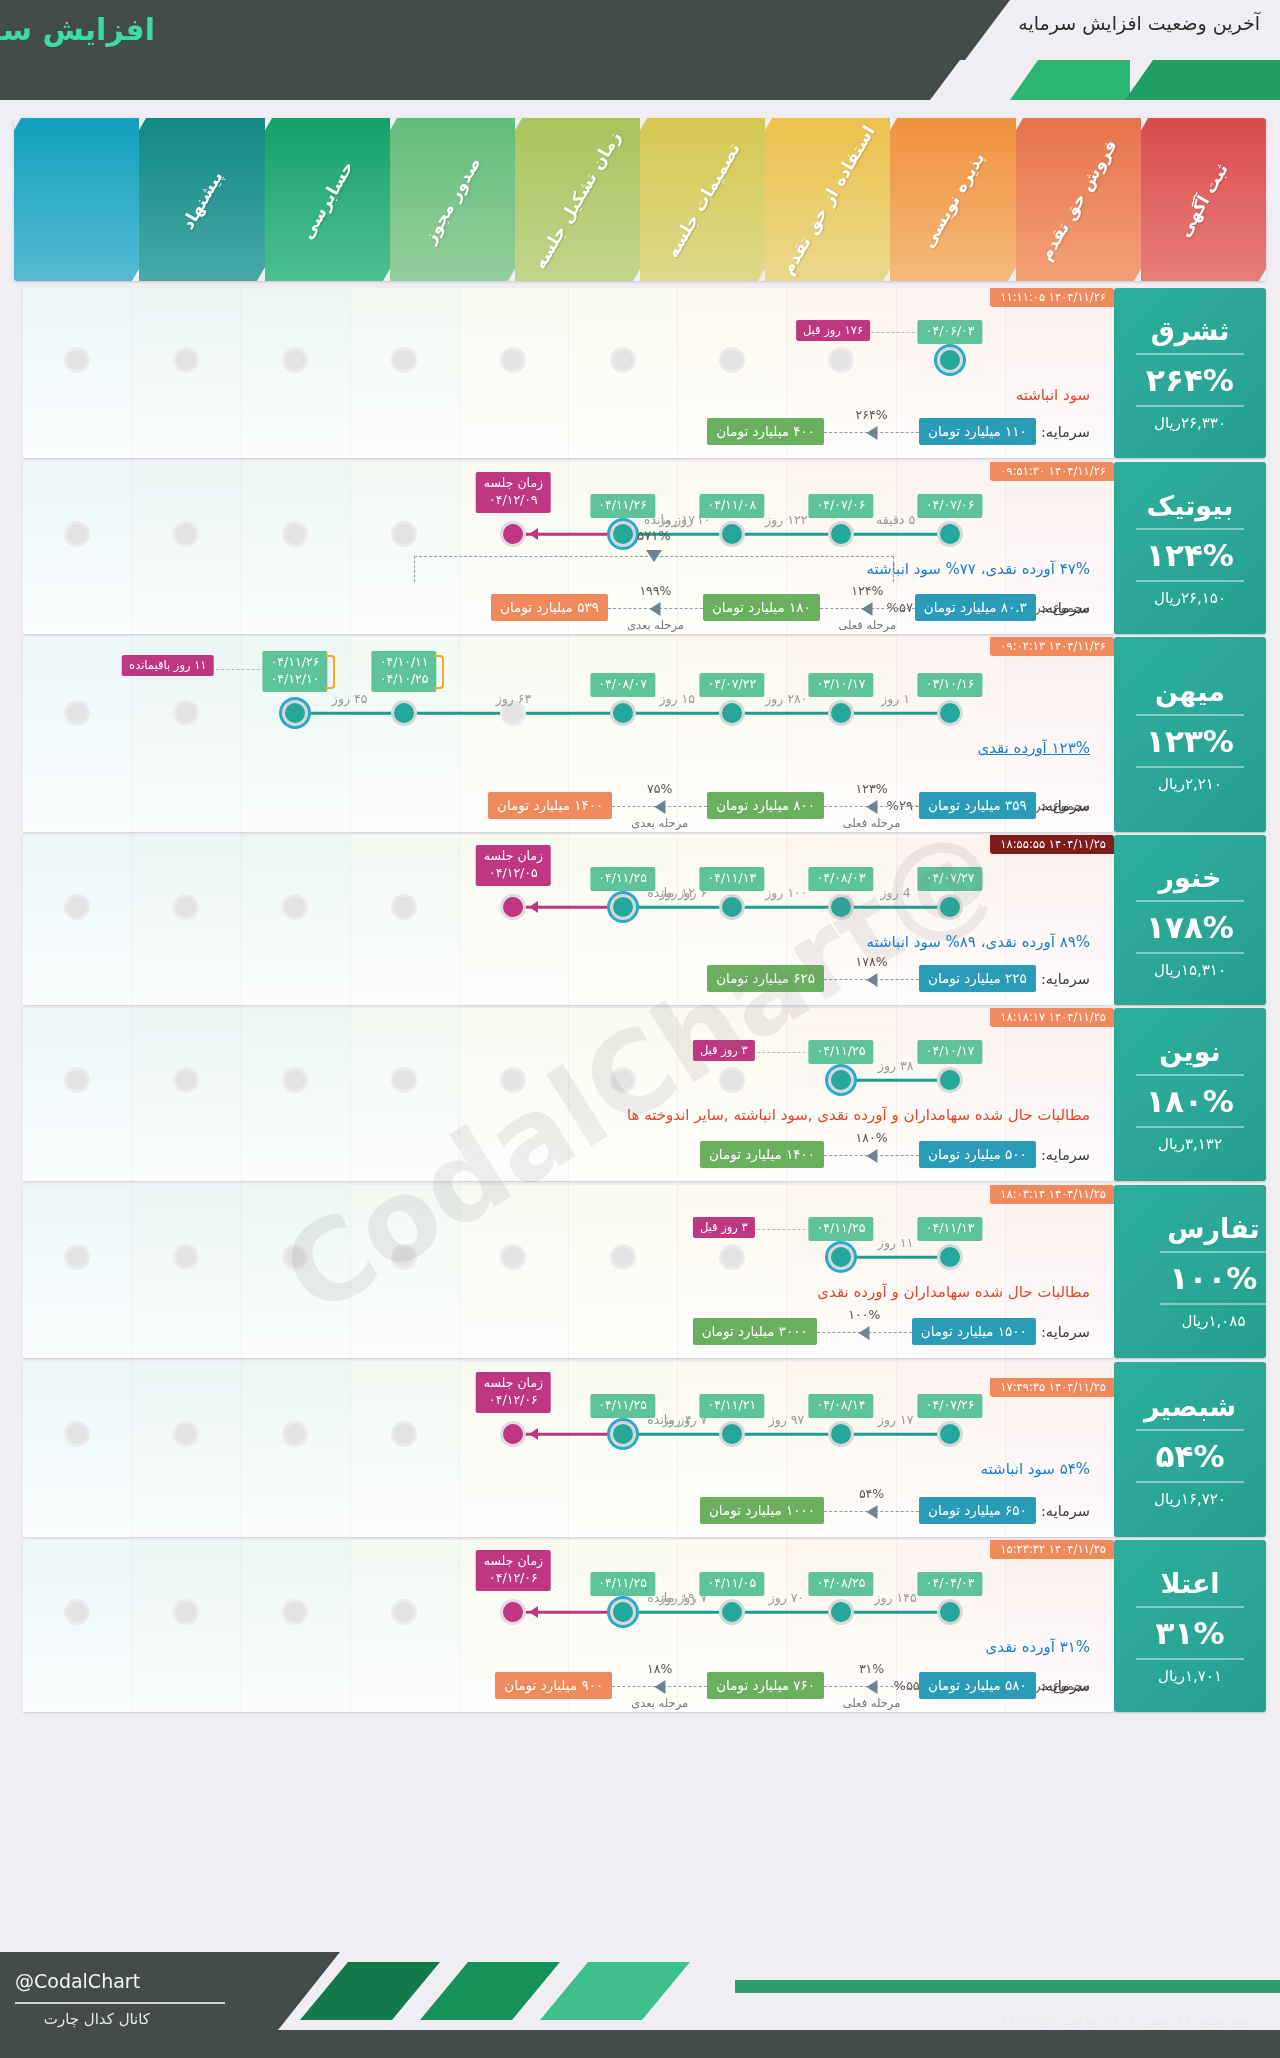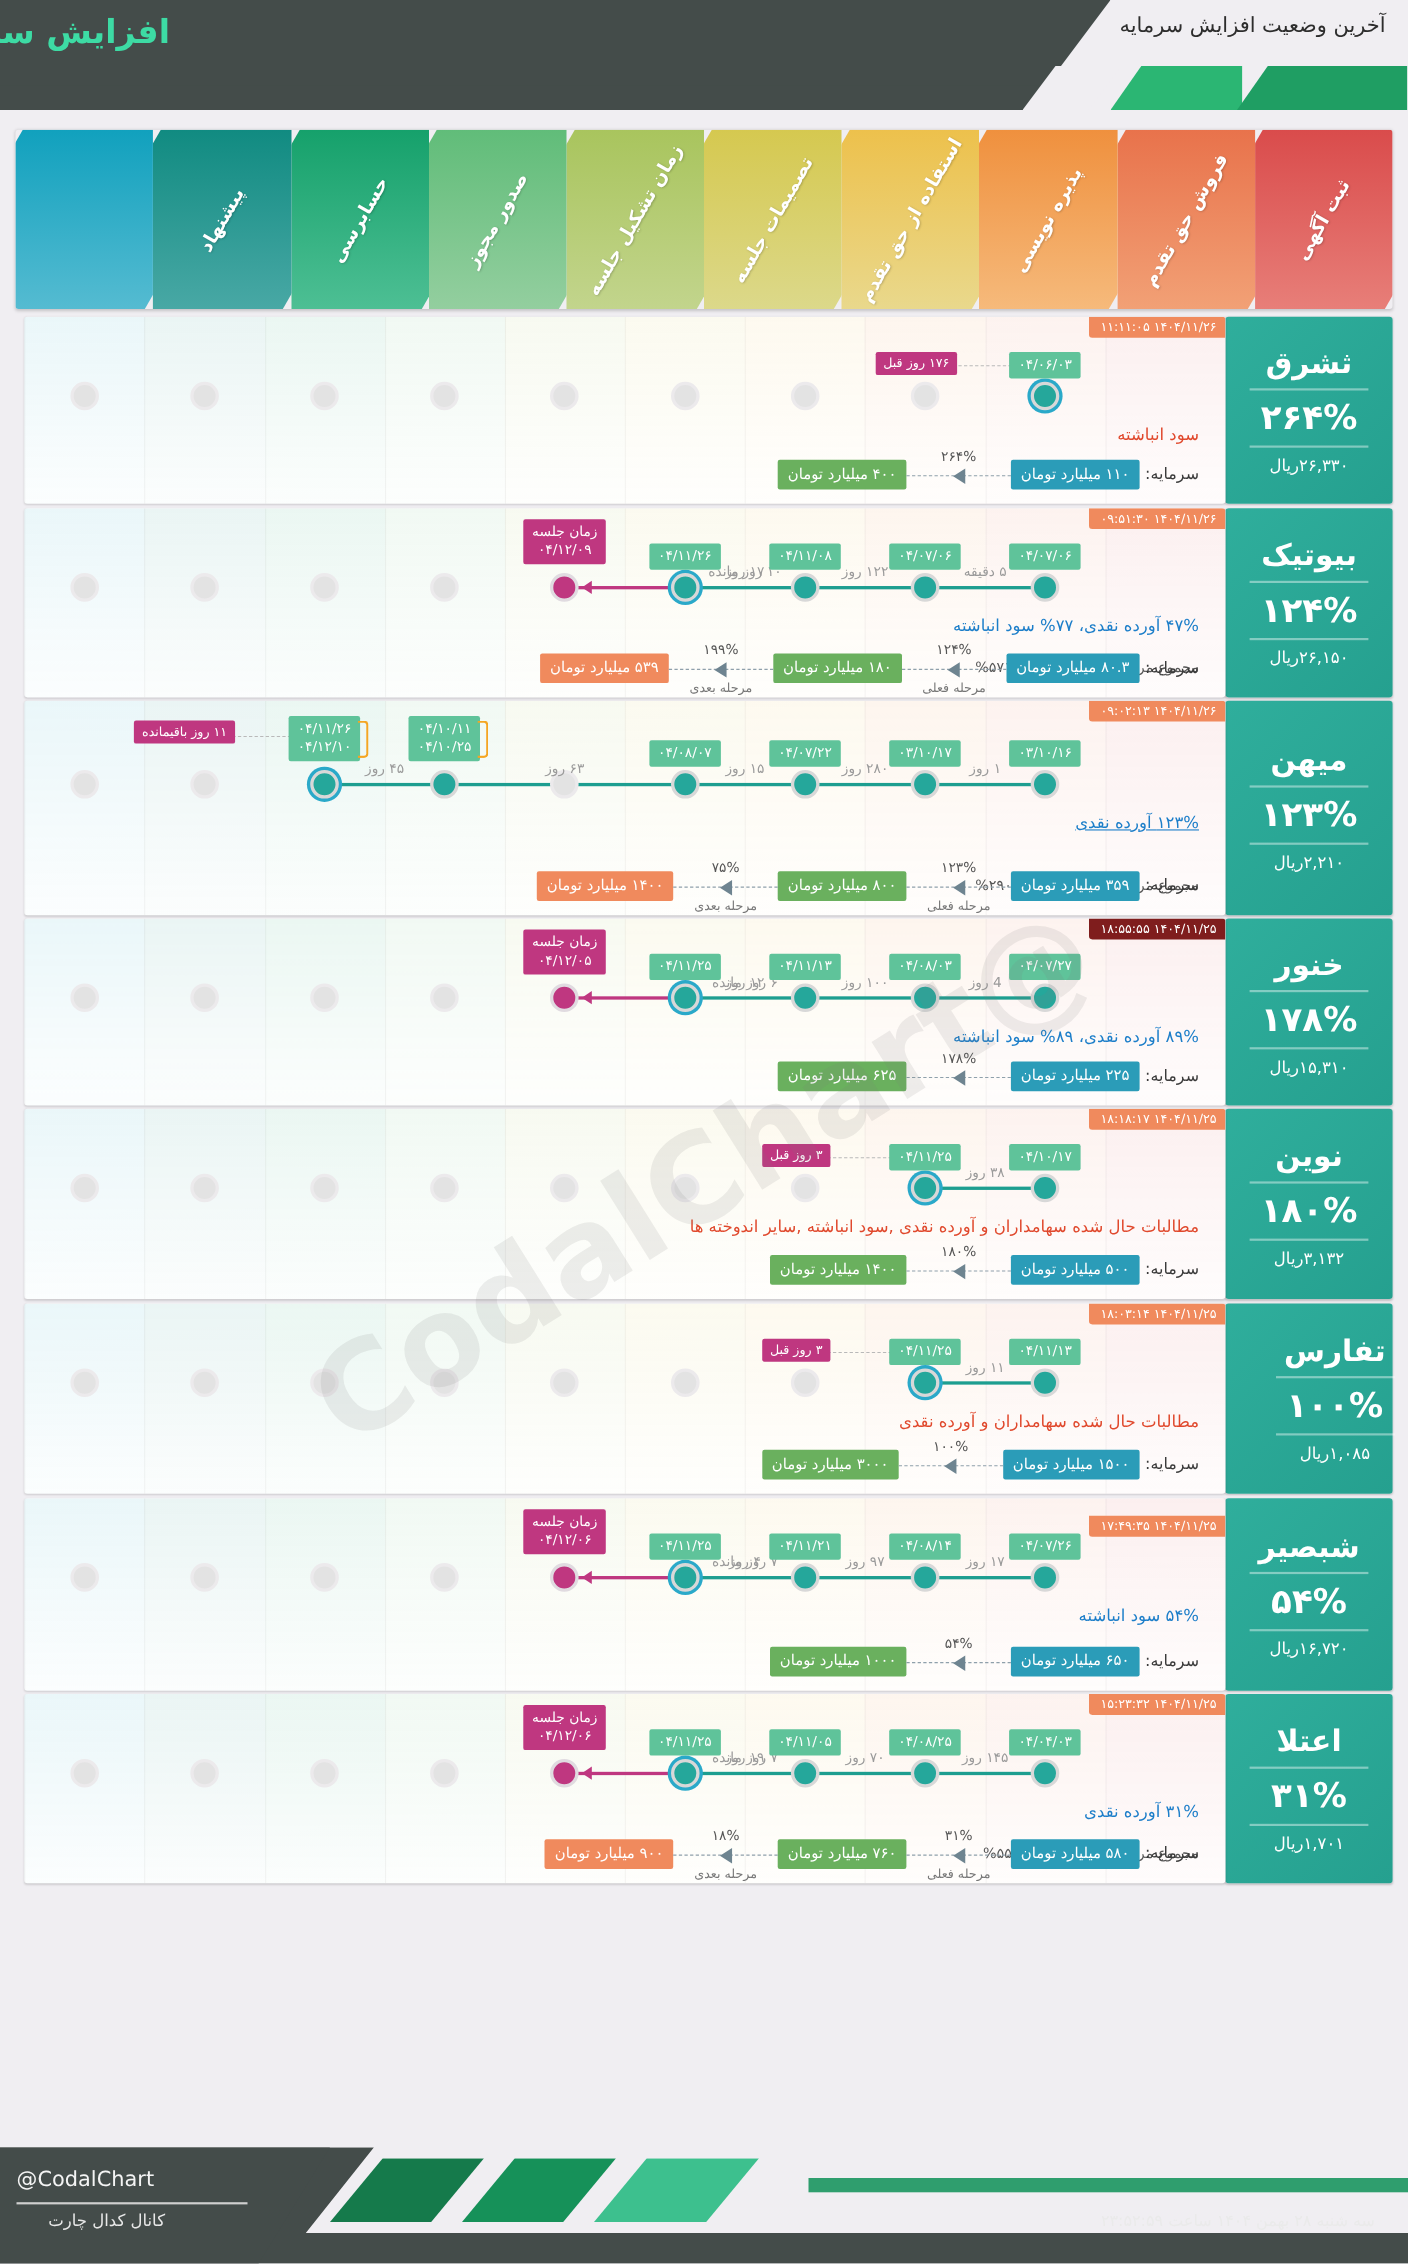--- a/index.html
+++ b/index.html
@@ -299,20 +299,27 @@
         <div class="datebox" style="right: 491.4px; top: 32px;">۰۴/۱۱/۲۶</div>
         <div class="node on" style="left: 709.8px; top: 72px;"></div>
         <div class="datebox" style="right: 382.2px; top: 32px;">۰۴/۱۱/۰۸</div>
         <div class="node on" style="left: 819px; top: 72px;"></div>
         <div class="datebox" style="right: 273px; top: 32px;">۰۴/۰۷/۰۶</div>
         <div class="node on" style="left: 928.2px; top: 72px;"></div>
         <div class="datebox" style="right: 163.8px; top: 32px;">۰۴/۰۷/۰۶</div>
         <div class="note blue" style="top: 98px;">۴۷% آورده نقدی، ۷۷% سود انباشته</div>
         <div class="summ" style="right: 24px; top: 138px;">مجموع مراحل افزایش سرمایه:۵۷۱%</div>
         <div class="caprow" style="top: 132px;"><span class="caplabel">سرمایه:</span> <span class="chip c0">۸۰.۳ میلیارد تومان</span><span class="conn" style="width:95px"><span class="ln"></span><span class="ar"></span><span class="pct">۱۲۴%</span><span class="sub">مرحله فعلی</span></span><span class="chip c1">۱۸۰ میلیارد تومان</span><span class="conn" style="width:95px"><span class="ln"></span><span class="ar"></span><span class="pct">۱۹۹%</span><span class="sub">مرحله بعدی</span></span><span class="chip c2">۵۳۹ میلیارد تومان</span></div>
+        <div class="bigbracket" style="right: 220px; width: 480px; top: 94px; height: 26px;">
+          <span class="top"></span>
+          <span class="l"></span>
+          <span class="r"></span>
+          <span class="ar"></span>
+          <span class="pct">۵۷۱%</span>
+        </div>
       </div>
     </div>
     <div class="row" style="top: 637px; height: 195px;">
       <div class="side" style="background: linear-gradient(135deg, rgb(47, 174, 156), rgb(37, 160, 143));">
         <div class="nm">میهن</div>
         <div class="hr"></div>
         <div class="pc">۱۲۳%</div>
         <div class="hr"></div>
         <div class="pr">۲,۲۱۰ریال</div>
       </div>

